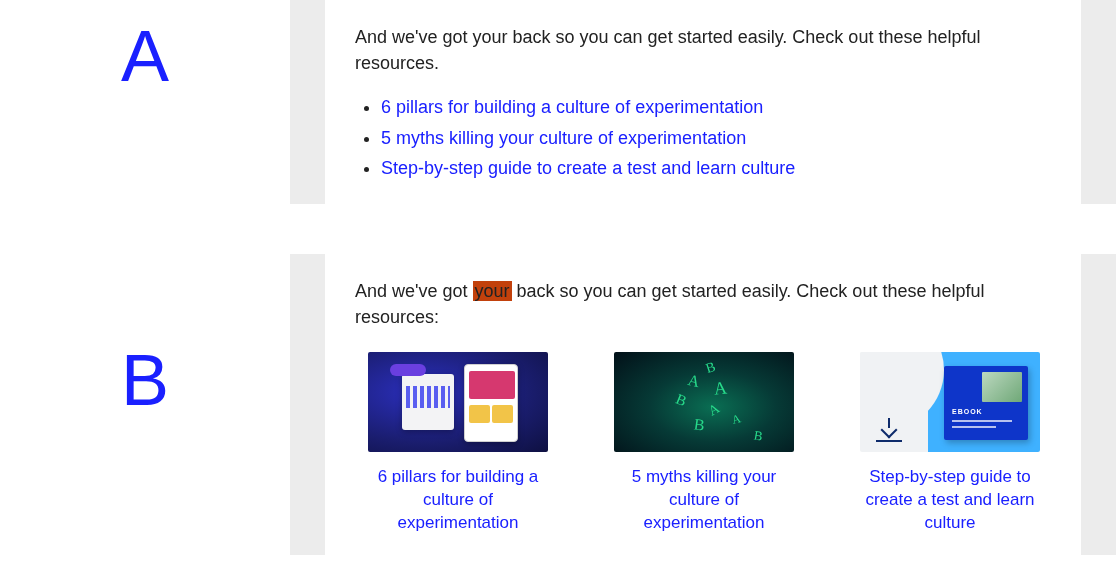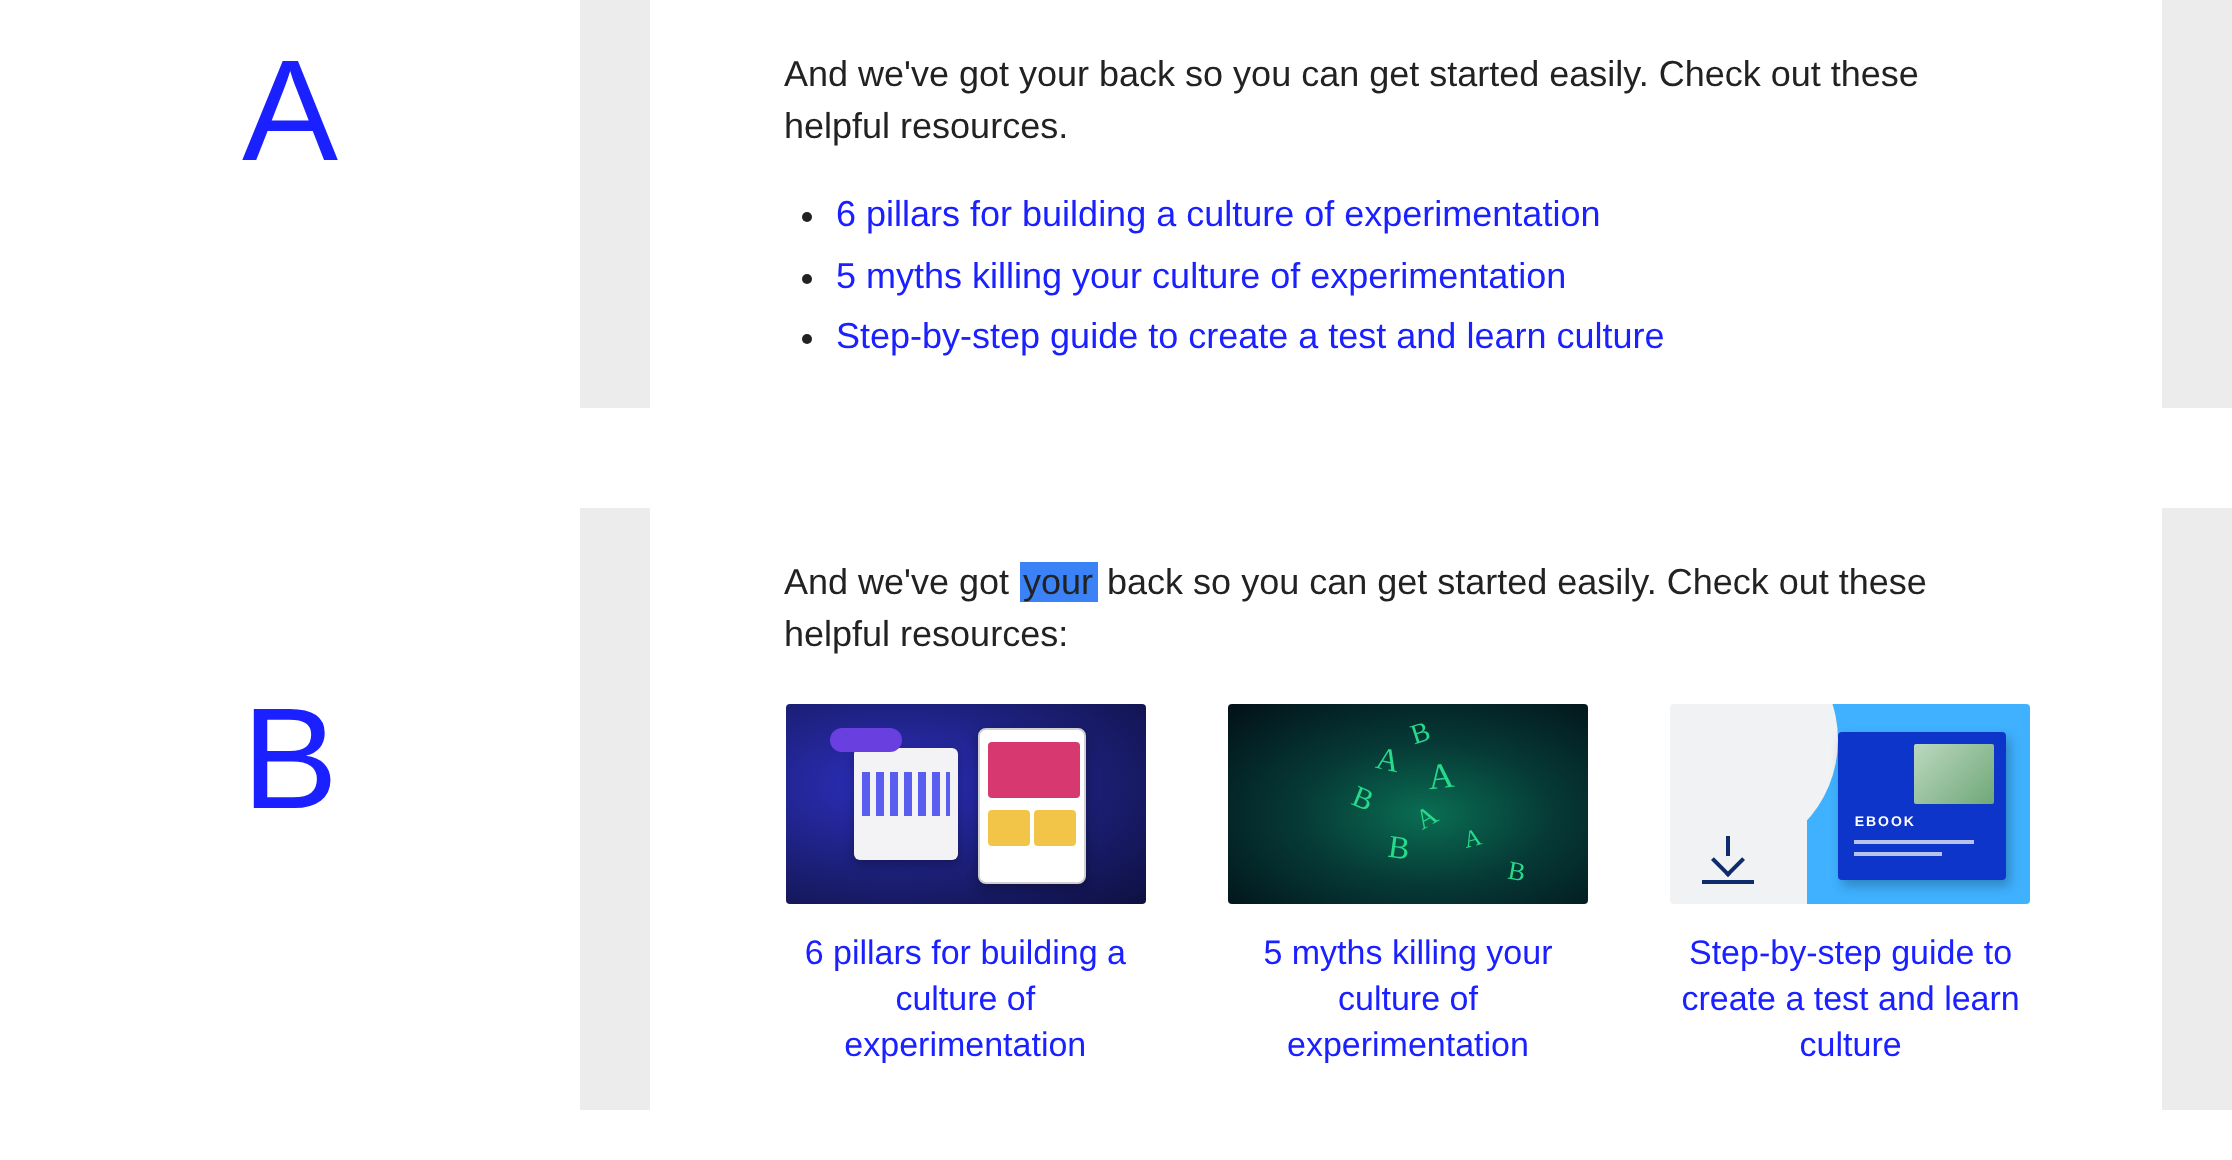--- a/index.html
+++ b/index.html
@@ -26,39 +26,38 @@
   .variant-label {
     font-size: 72px;
     font-weight: 400;
     color: #1a20ff;
     line-height: 1;
   }
   .panel-wrap {
     flex: 1;
     display: flex;
     align-items: stretch;
-    gap: 37px;
   }
   .gutter {
     width: 35px;
     background: #ececec;
   }
   .panel {
     flex: 1;
     background: #ffffff;
     padding: 24px 28px 20px 30px;
   }
   .intro {
     font-size: 18px;
     color: #222;
     line-height: 1.45;
     margin: 0 0 16px 0;
   }
   .intro .hl {
-    background: #3b82f6;
+    background: #c2410c;
     padding: 0 2px;
   }
 
   
   .res-list {
     margin: 0 0 0 26px;
     padding: 0;
   }
   .res-list li {
     list-style: disc;

